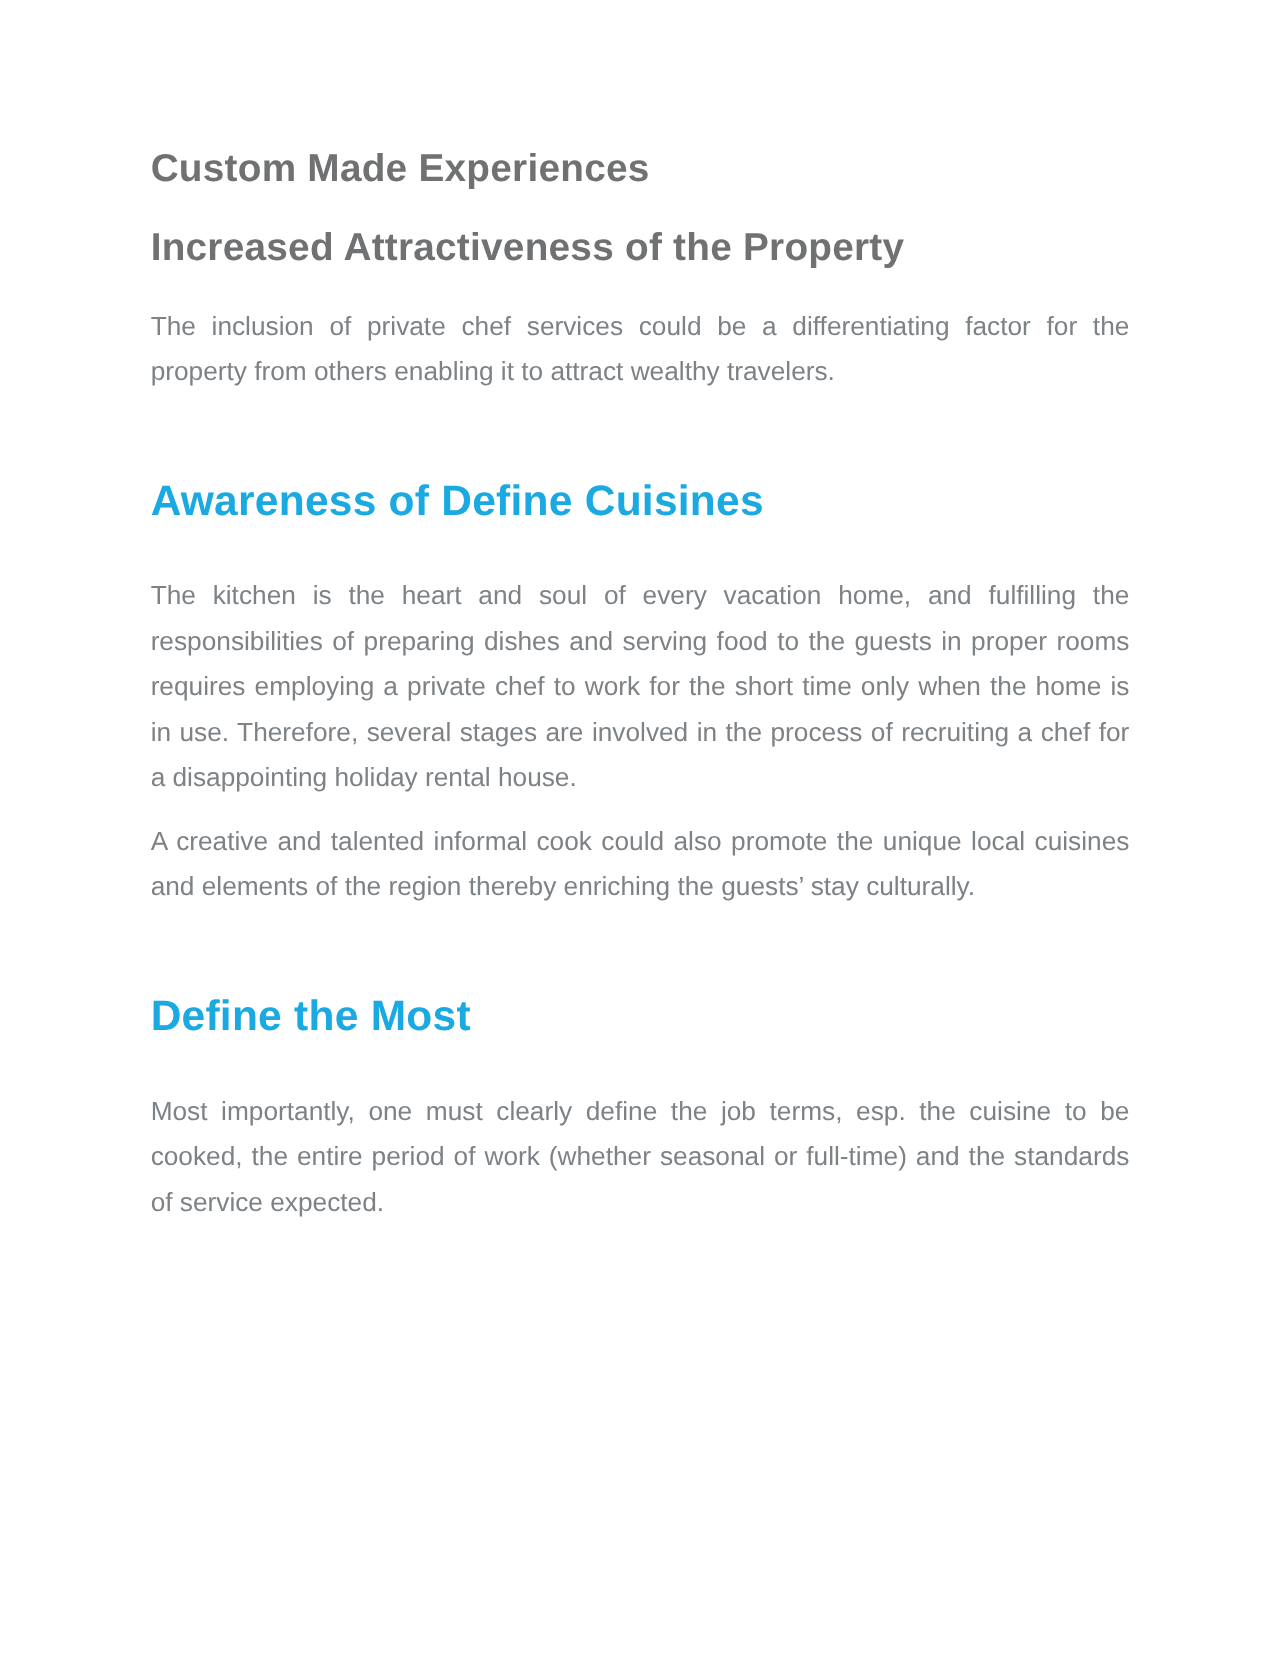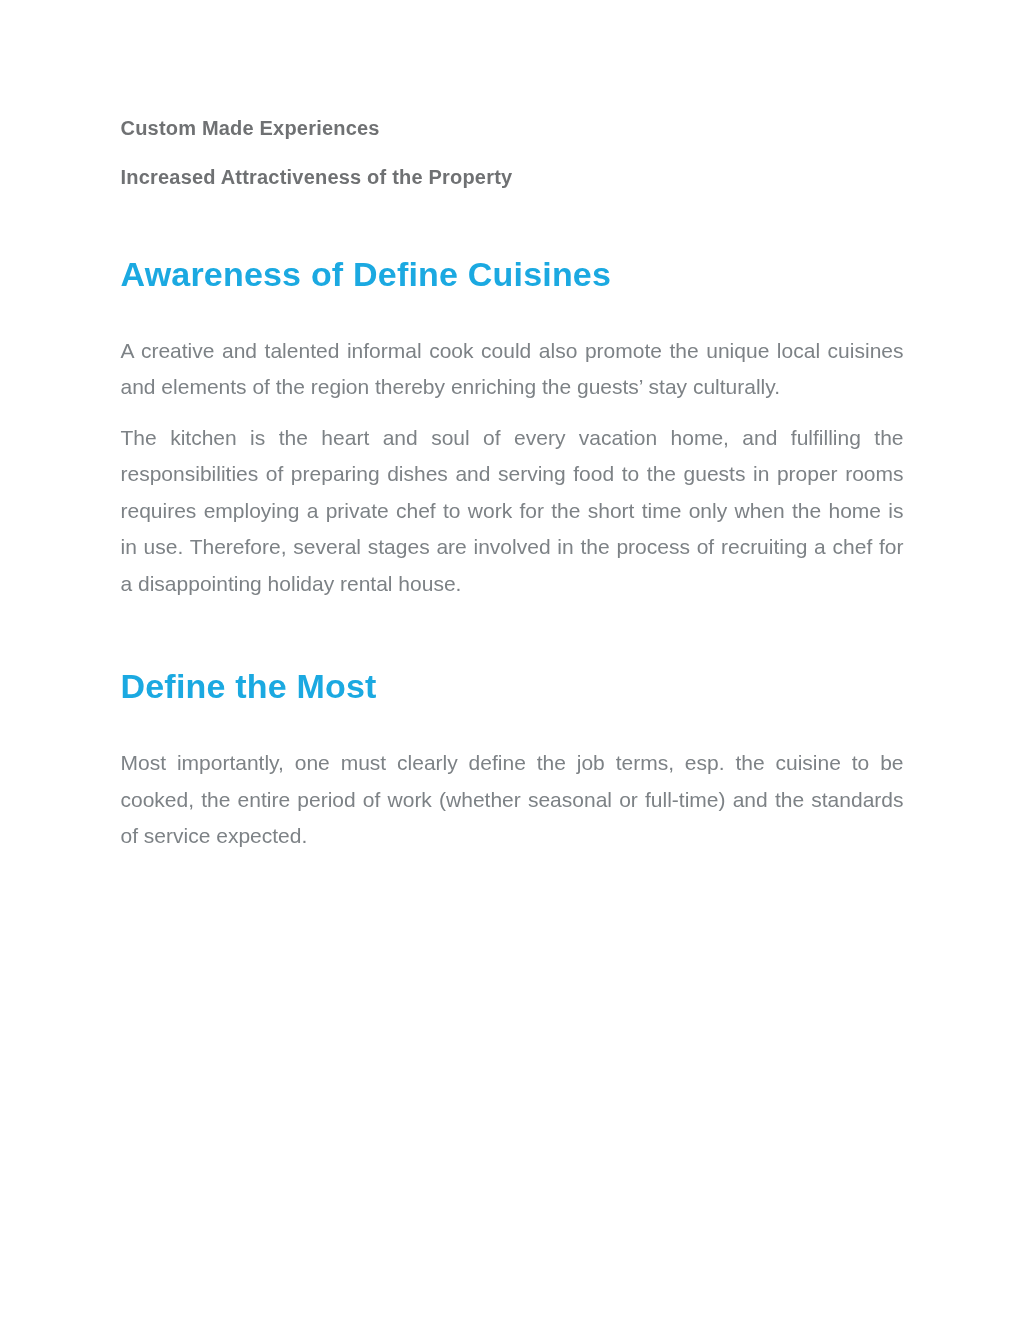--- a/index.html
+++ b/index.html
@@ -22,21 +22,21 @@
     width: 1024px;
     height: 1325px;
     background: var(--bg);
   }
   .content {
     width: 783px;
     margin: 0 auto;
     padding-top: 116px;
   }
   .content h3 {
-    font-size: 20px;
+    font-size: 31px;
     line-height: 1.25;
     font-weight: bold;
     color: var(--heading-gray);
     margin: 24px 0 0 0;
     letter-spacing: 0.2px;
   }
   .content h2 {
     font-size: 34px;
     line-height: 1.2;
     font-weight: bold;
@@ -55,19 +55,20 @@
   .content h2 + p { margin-top: 38px; }
   .content h3:first-child { margin-top: 0; }
 </style>
 </head>
 <body>
 
 <div class="page">
   <div class="content">
       <h3>Custom Made Experiences</h3>
       <h3>Increased Attractiveness of the Property</h3>
+      <p>The inclusion of private chef services could be a differentiating factor for the property from others enabling it to attract wealthy travelers.</p>
       <h2>Awareness of Define Cuisines</h2>
+      <p>The kitchen is the heart and soul of every vacation home, and fulfilling the responsibilities of preparing dishes and serving food to the guests in proper rooms requires employing a private chef to work for the short time only when the home is in use. Therefore, several stages are involved in the process of recruiting a chef for a disappointing holiday rental house.</p>
       <p>A creative and talented informal cook could also promote the unique local cuisines and elements of the region thereby enriching the guests’ stay culturally.</p>
-      <p>The kitchen is the heart and soul of every vacation home, and fulfilling the responsibilities of preparing dishes and serving food to the guests in proper rooms requires employing a private chef to work for the short time only when the home is in use. Therefore, several stages are involved in the process of recruiting a chef for a disappointing holiday rental house.</p>
       <h2>Define the Most</h2>
       <p>Most importantly, one must clearly define the job terms, esp. the cuisine to be cooked, the entire period of work (whether seasonal or full-time) and the standards of service expected.</p>
     </div>
 </div>
 
 </body></html>

